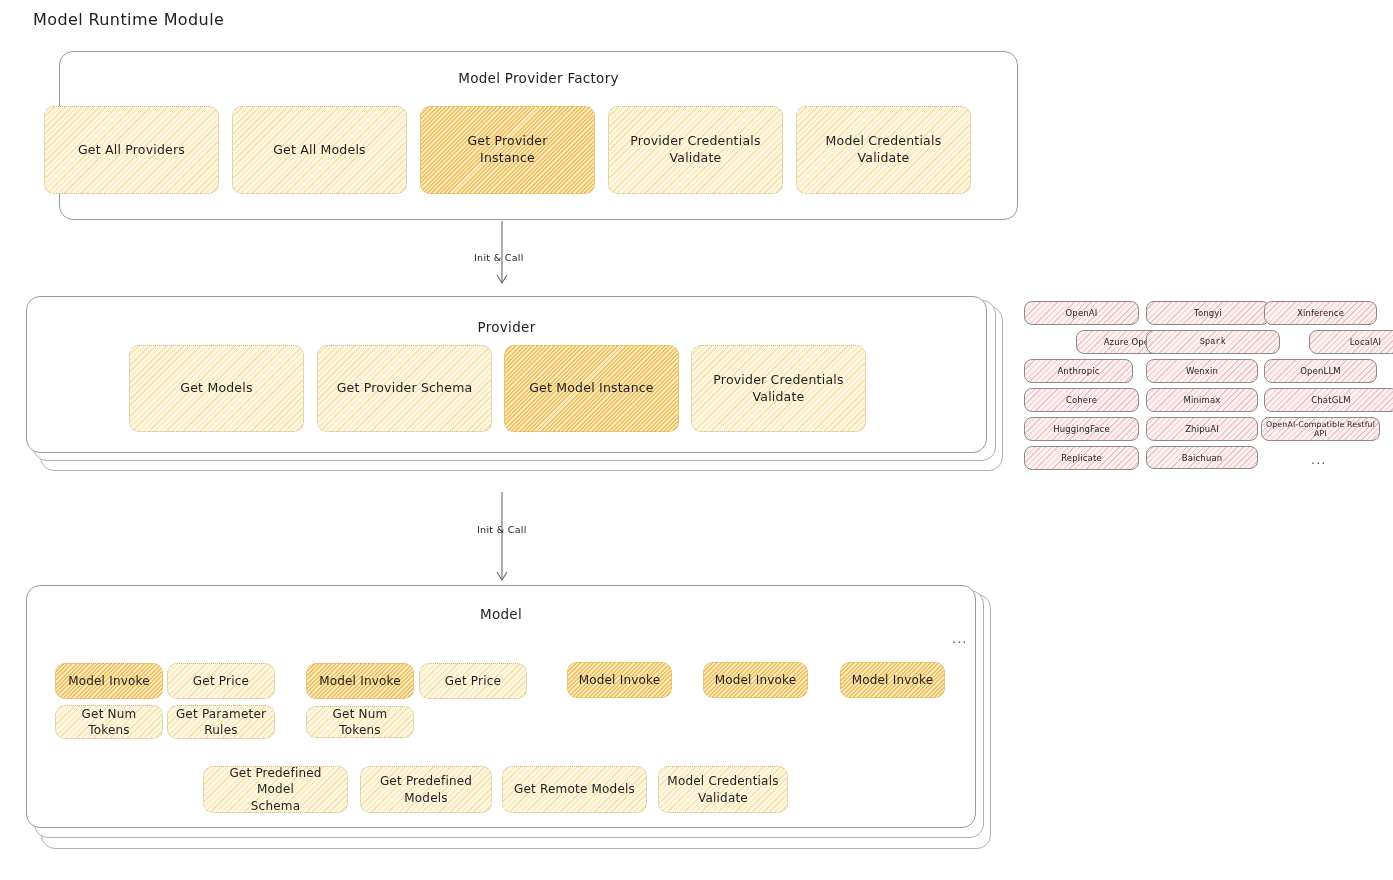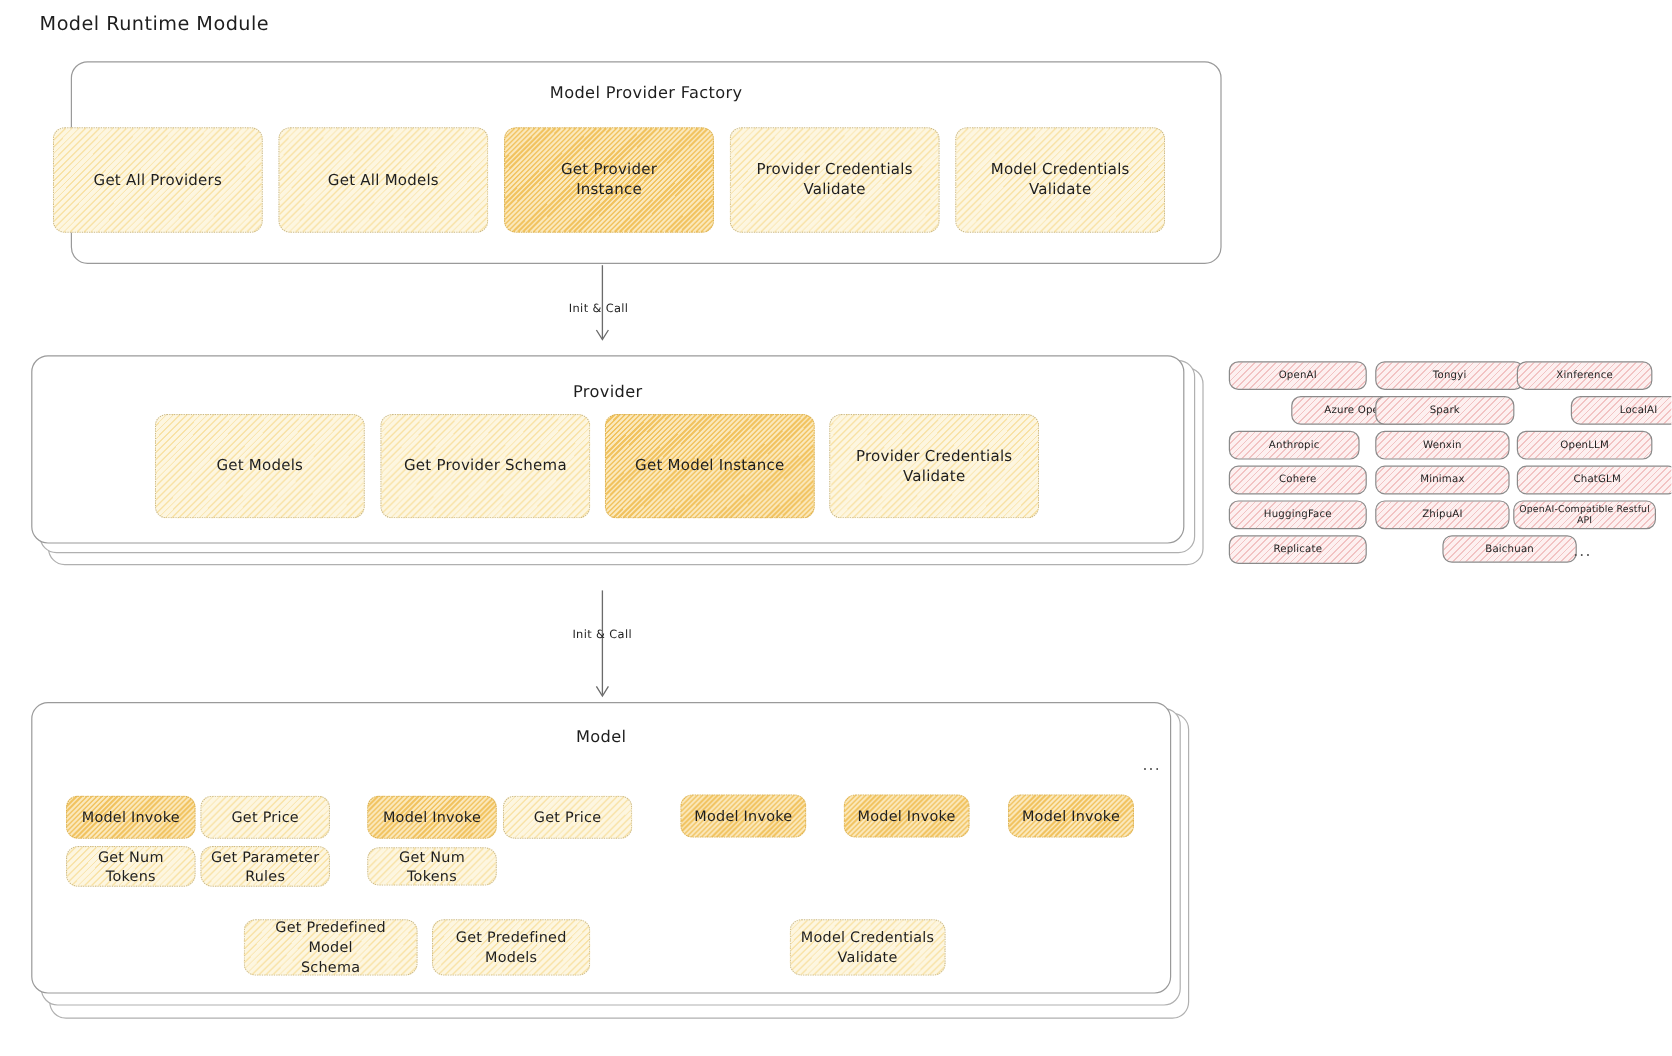--- a/index.html
+++ b/index.html
@@ -197,25 +197,25 @@
 Validate</div>
 
   <div class="pchip" style="left:1024px; top:301px; width:115px; height:24px;">OpenAI</div>
   <div class="pchip" style="left:1076px; top:330px; width:115px; height:24px;">Azure OpenAI</div>
   <div class="pchip" style="left:1024px; top:359px; width:109px; height:24px;">Anthropic</div>
   <div class="pchip" style="left:1024px; top:388px; width:115px; height:24px;">Cohere</div>
   <div class="pchip" style="left:1024px; top:417px; width:115px; height:24px;">HuggingFace</div>
   <div class="pchip" style="left:1024px; top:446px; width:115px; height:24px;">Replicate</div>
 
   <div class="pchip" style="left:1146px; top:301px; width:124px; height:24px;text-align:right;">Tongyi</div>
-  <div class="pchip" style="left:1146px; top:330px; width:116px; height:24px;">Spark</div>
+  <div class="pchip" style="left:1146px; top:330px; width:134px; height:24px;font-family:Liberation Mono, monospace;">Spark</div>
   <div class="pchip" style="left:1146px; top:359px; width:112px; height:24px;">Wenxin</div>
   <div class="pchip" style="left:1146px; top:388px; width:112px; height:24px;">Minimax</div>
   <div class="pchip" style="left:1146px; top:417px; width:112px; height:24px;">ZhipuAI</div>
-  <div class="pchip" style="left:1202px; top:446px; width:112px; height:23px;">Baichuan</div>
+  <div class="pchip" style="left:1146px; top:446px; width:112px; height:23px;">Baichuan</div>
 
   <div class="pchip" style="left:1264px; top:301px; width:113px; height:24px;">Xinference</div>
   <div class="pchip" style="left:1264px; top:330px; width:113px; height:24px;margin-left:45px;">LocalAI</div>
   <div class="pchip" style="left:1264px; top:359px; width:113px; height:24px;">OpenLLM</div>
   <div class="pchip" style="left:1264px; top:388px; width:134px; height:24px;">ChatGLM</div>
   <div class="pchip" style="left:1261px; top:417px; width:119px; height:24px; font-size:7.8px;">OpenAI-Compatible Restful API</div>
   <div class="ellipsis" style="left:1311px; top:452px;">...</div>
 
   <div class="tab blue" style="left:130px; top:628px; width:50px; height:21px;">LLM</div>
   <div class="tab" style="left:185px; top:622px; width:72px; height:16px;">Completion Model</div>
@@ -242,16 +242,17 @@
 
   <div class="tab blue" style="left:859px; top:629px; width:52px; height:19px;">Rerank</div>
   <div class="hbox hl" style="left:840px; top:662px; width:105px; height:36px; font-size:12px; z-index:3;">Model Invoke</div>
 
   <div class="ellipsis" style="left:952px; top:631px; z-index:3;">...</div>
 
   <div class="hbox" style="left:203px; top:766px; width:145px; height:47px; font-size:12px; z-index:3; white-space:pre-line;">Get Predefined Model
 Schema</div>
   <div class="hbox" style="left:360px; top:766px; width:132px; height:47px; font-size:12px; z-index:3; white-space:pre-line;">Get Predefined
 Models</div>
+  <div class="hbox" style="left:502px; top:766px; width:145px; height:47px; font-size:12px; z-index:3;">Get Remote Models</div>
   <div class="hbox" style="left:658px; top:766px; width:130px; height:47px; font-size:12px; z-index:3; white-space:pre-line;">Model Credentials
 Validate</div>
 
 </div>
 
 </body></html>

